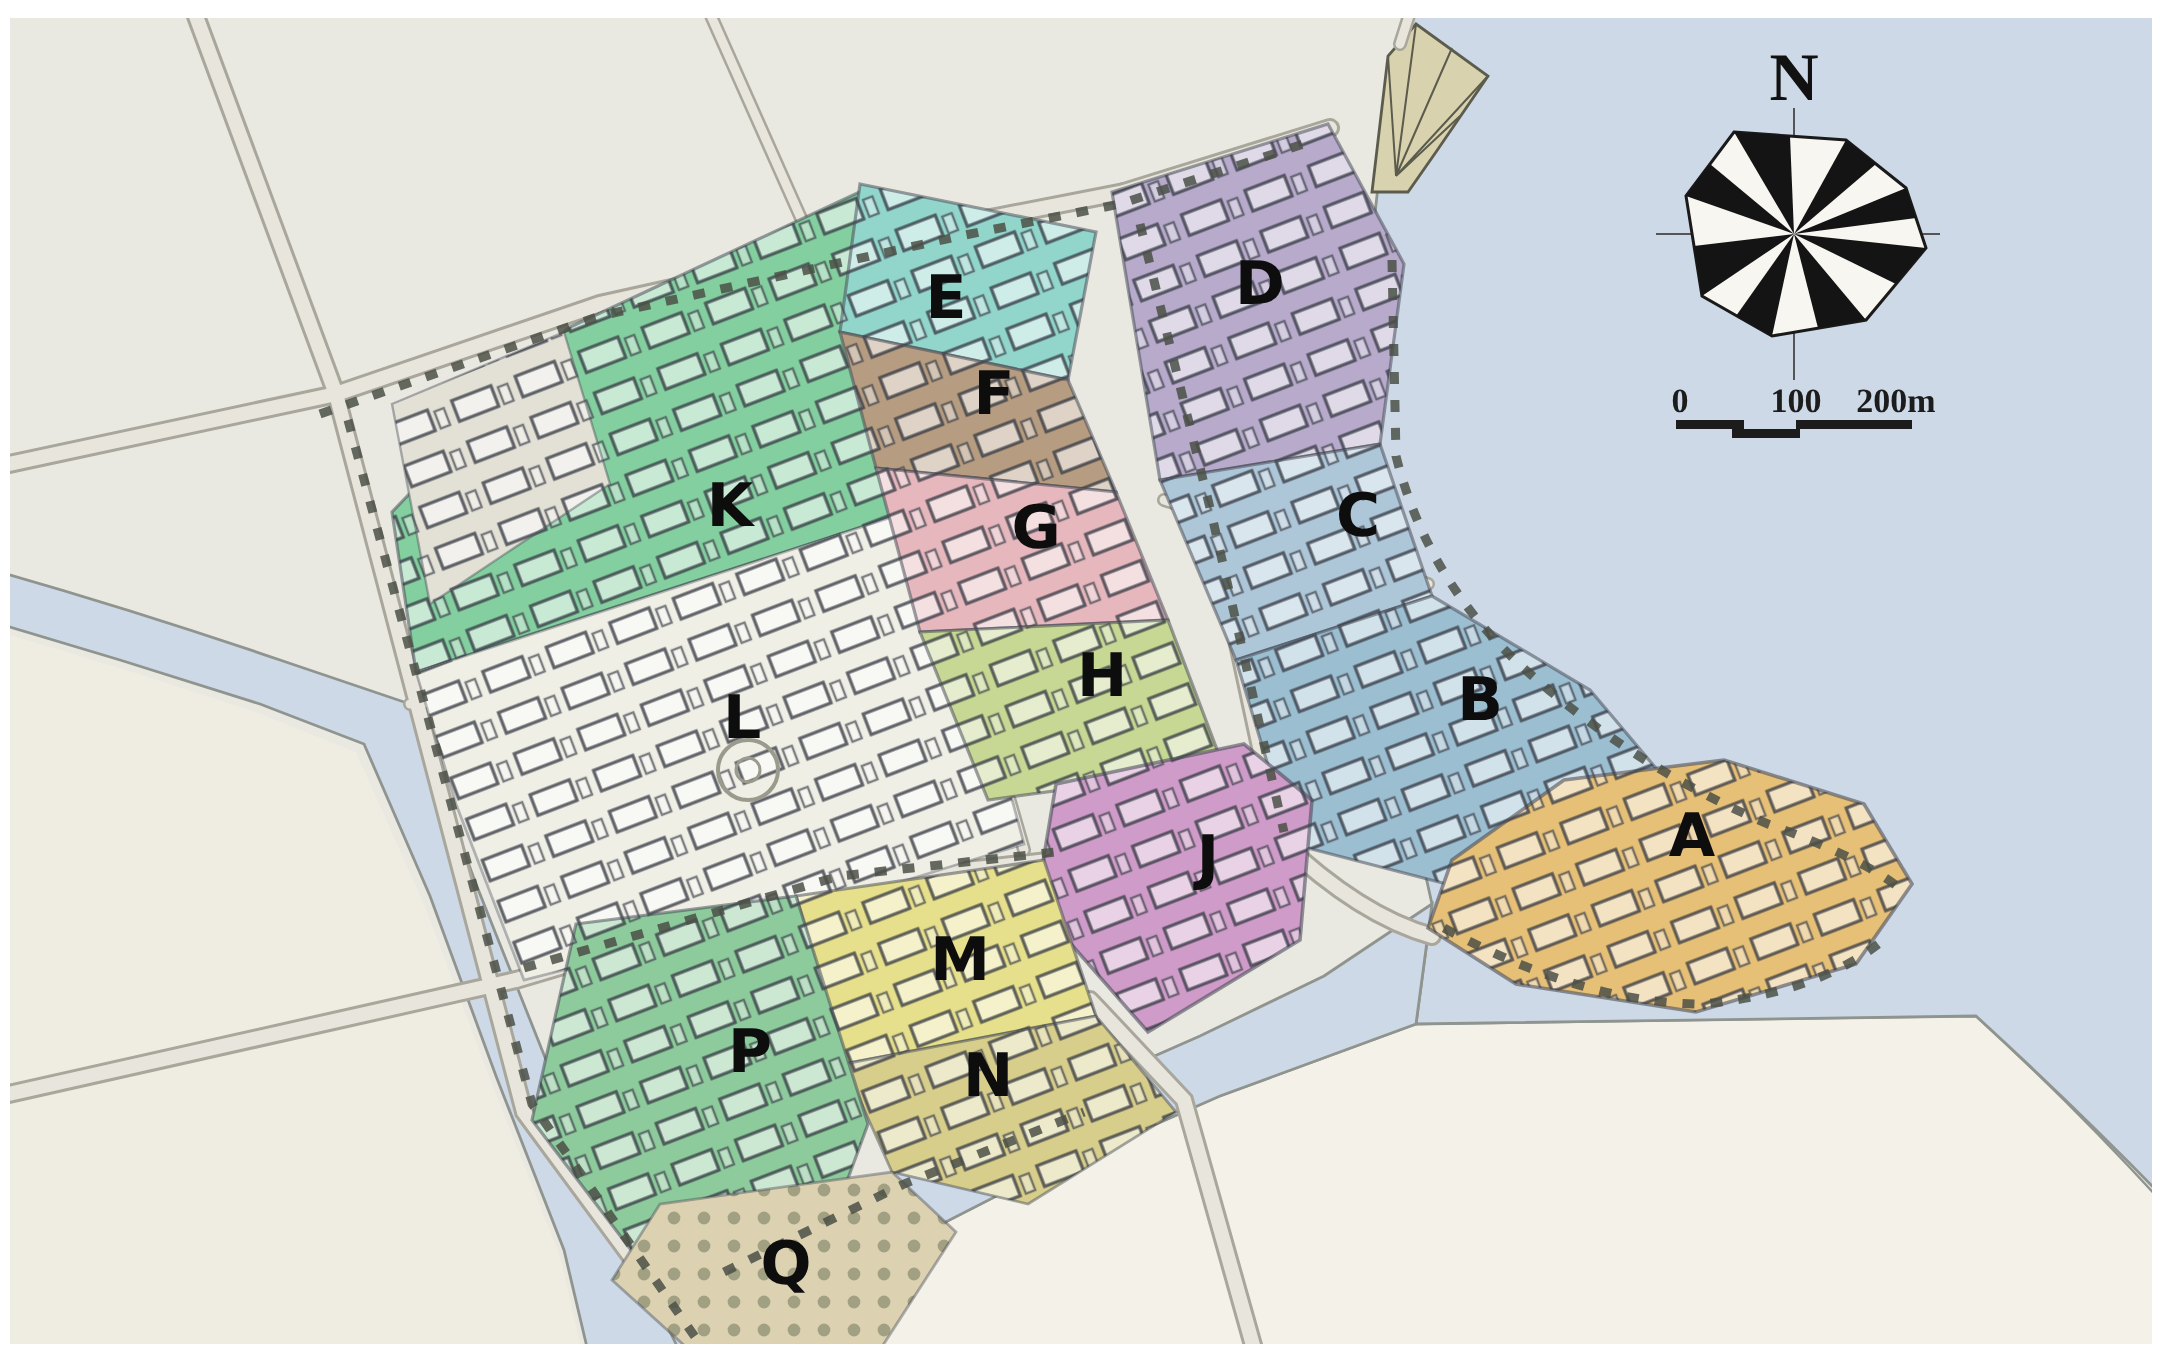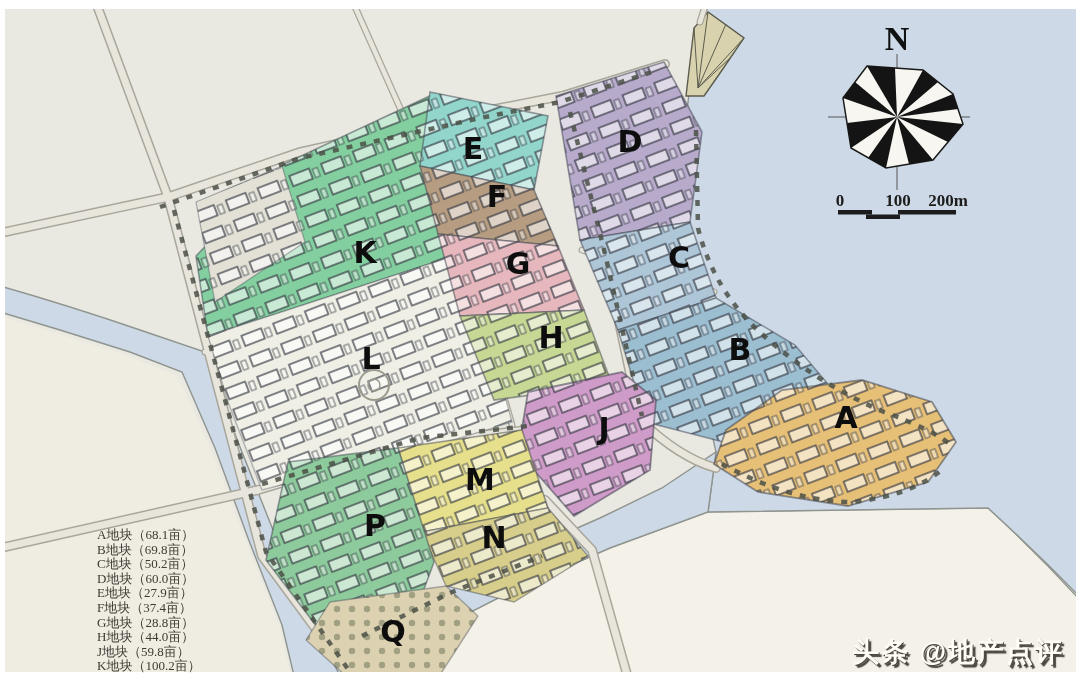--- a/index.html
+++ b/index.html
@@ -200,27 +200,14 @@
   </g>
 
   <g fill="#ffffff">
     <rect x="0" y="0" width="1080" height="9"></rect>
     <rect x="0" y="672" width="1080" height="8"></rect>
     <rect x="0" y="0" width="5" height="680"></rect>
     <rect x="1076" y="0" width="4" height="680"></rect>
   </g>
 </svg>
 
-<div id="legend">
-  <div>A地块（68.1亩）</div>
-  <div>B地块（69.8亩）</div>
-  <div>C地块（50.2亩）</div>
-  <div>D地块（60.0亩）</div>
-  <div>E地块（27.9亩）</div>
-  <div>F地块（37.4亩）</div>
-  <div>G地块（28.8亩）</div>
-  <div>H地块（44.0亩）</div>
-  <div>J地块（59.8亩）</div>
-  <div>K地块（100.2亩）</div>
+
 </div>
 
-<div id="watermark">头条 @地产点评</div>
-</div>
-
 </body></html>

